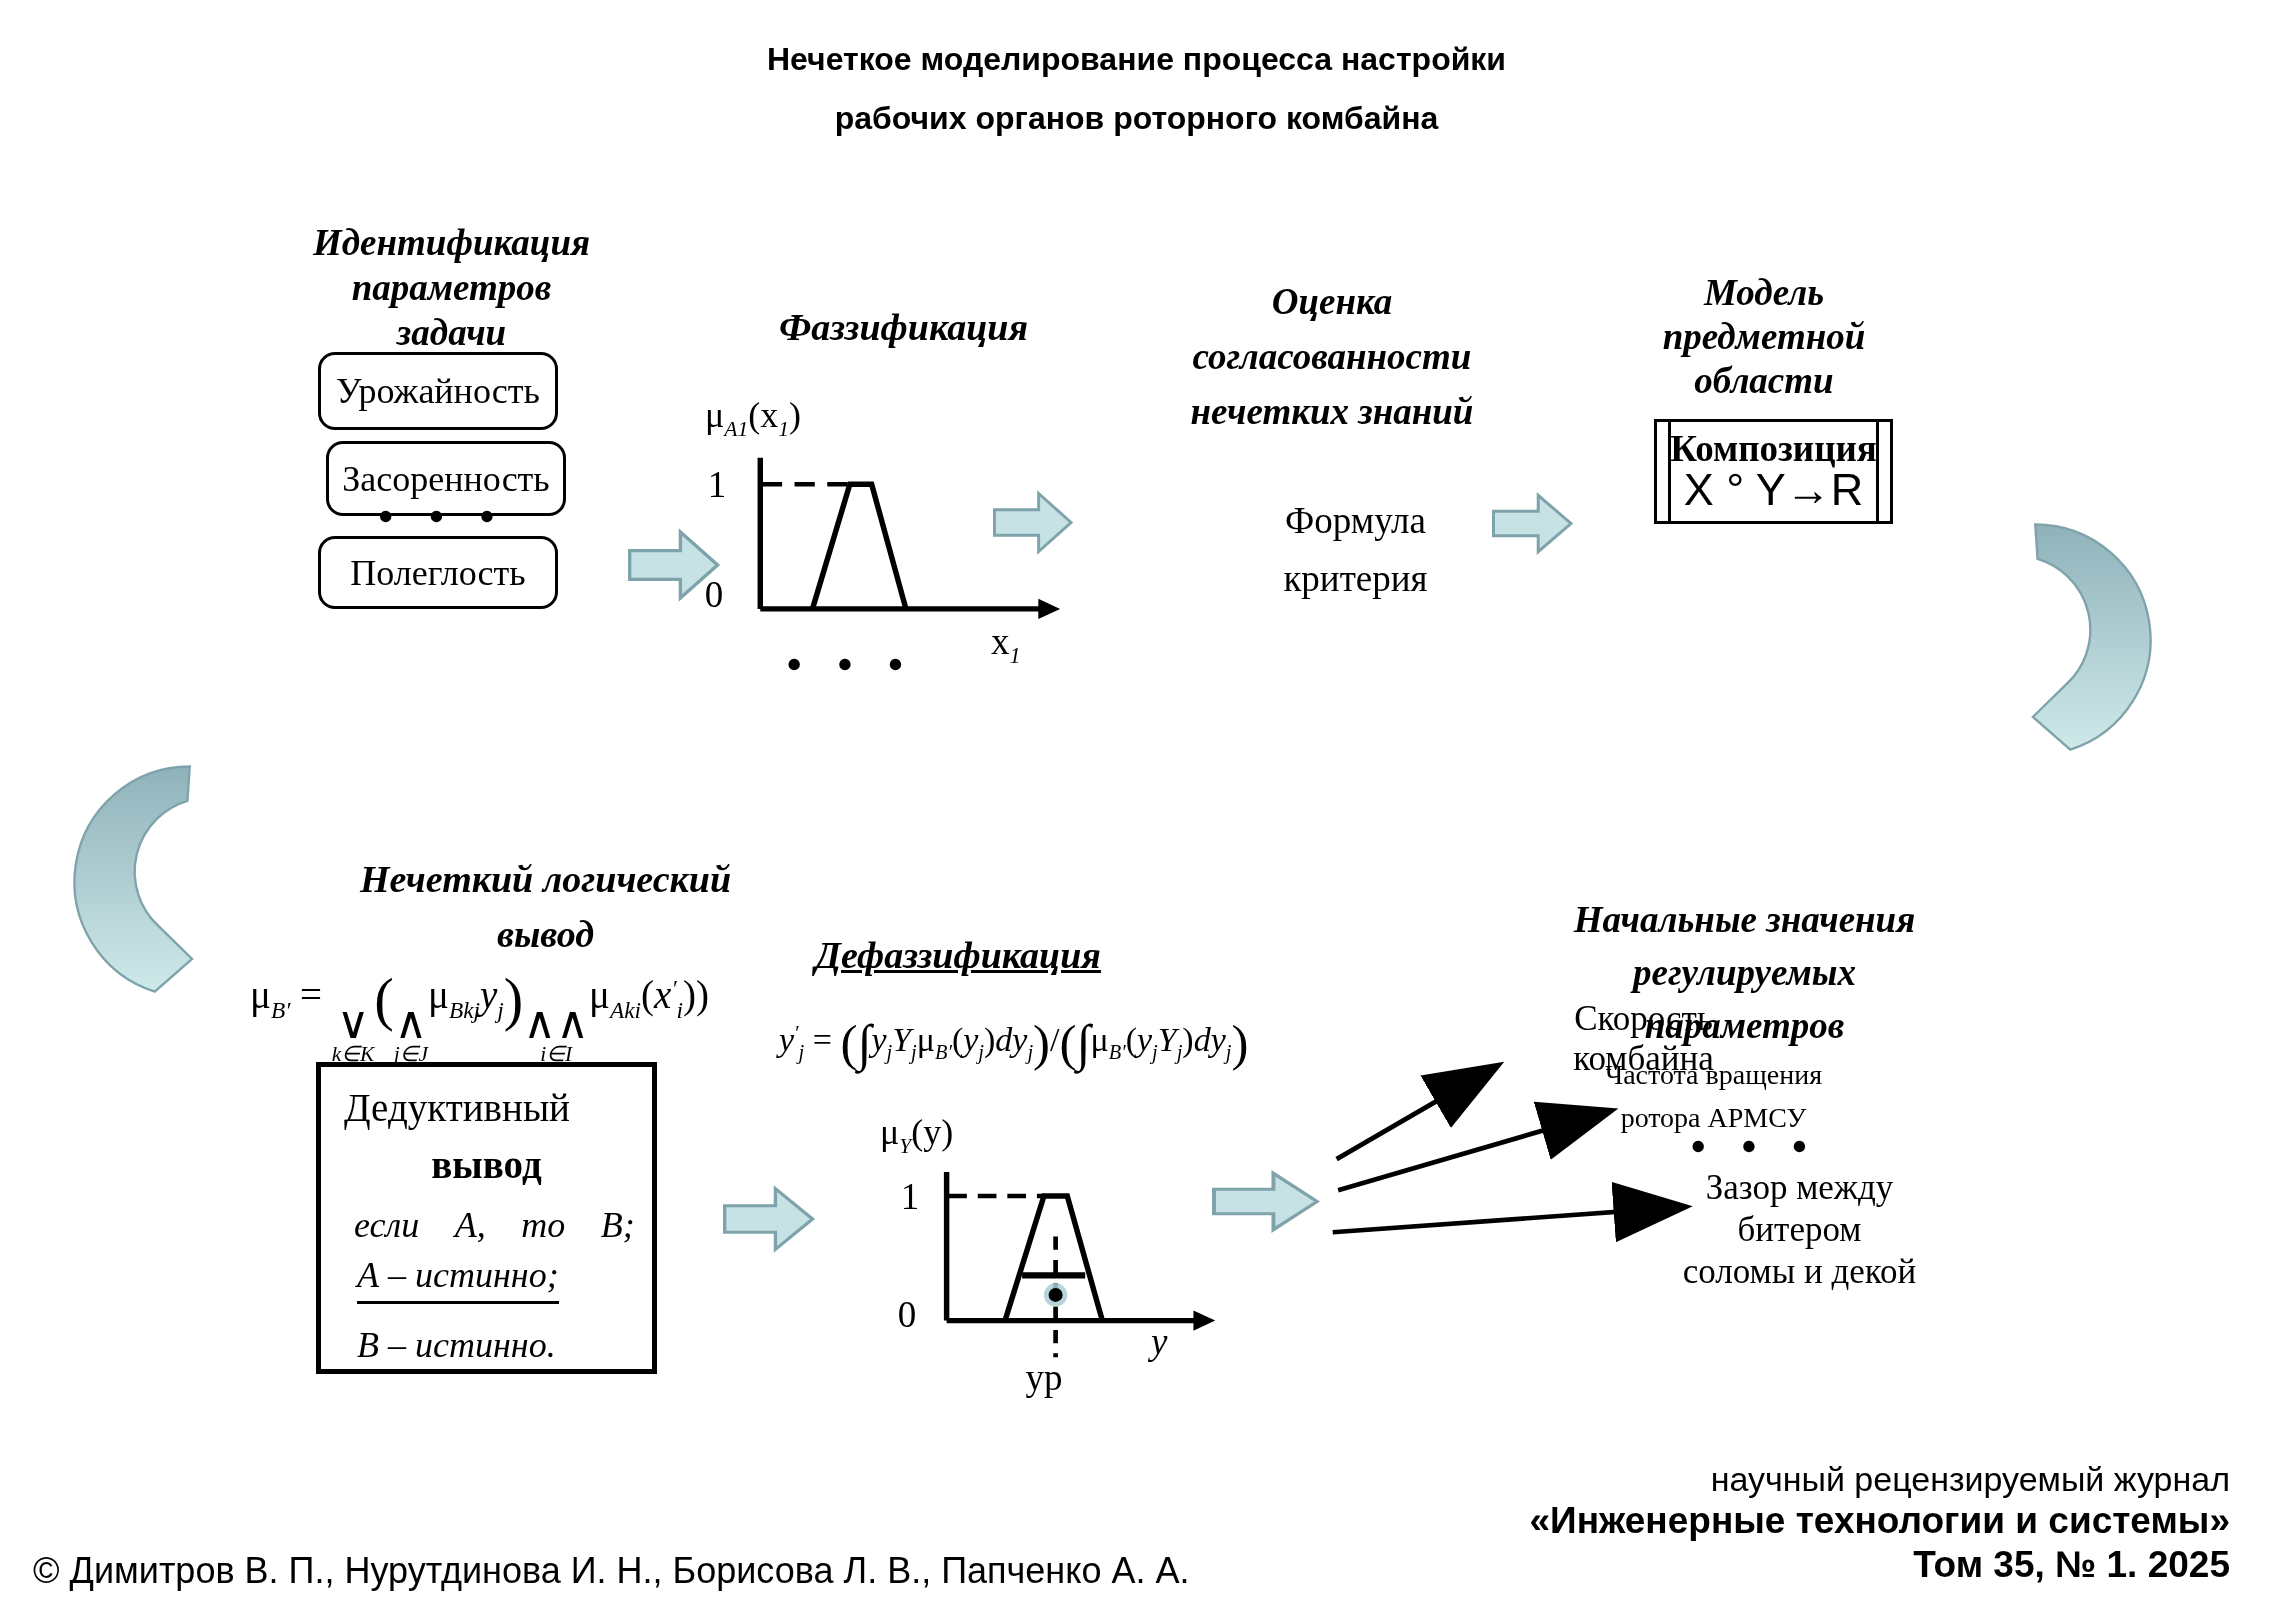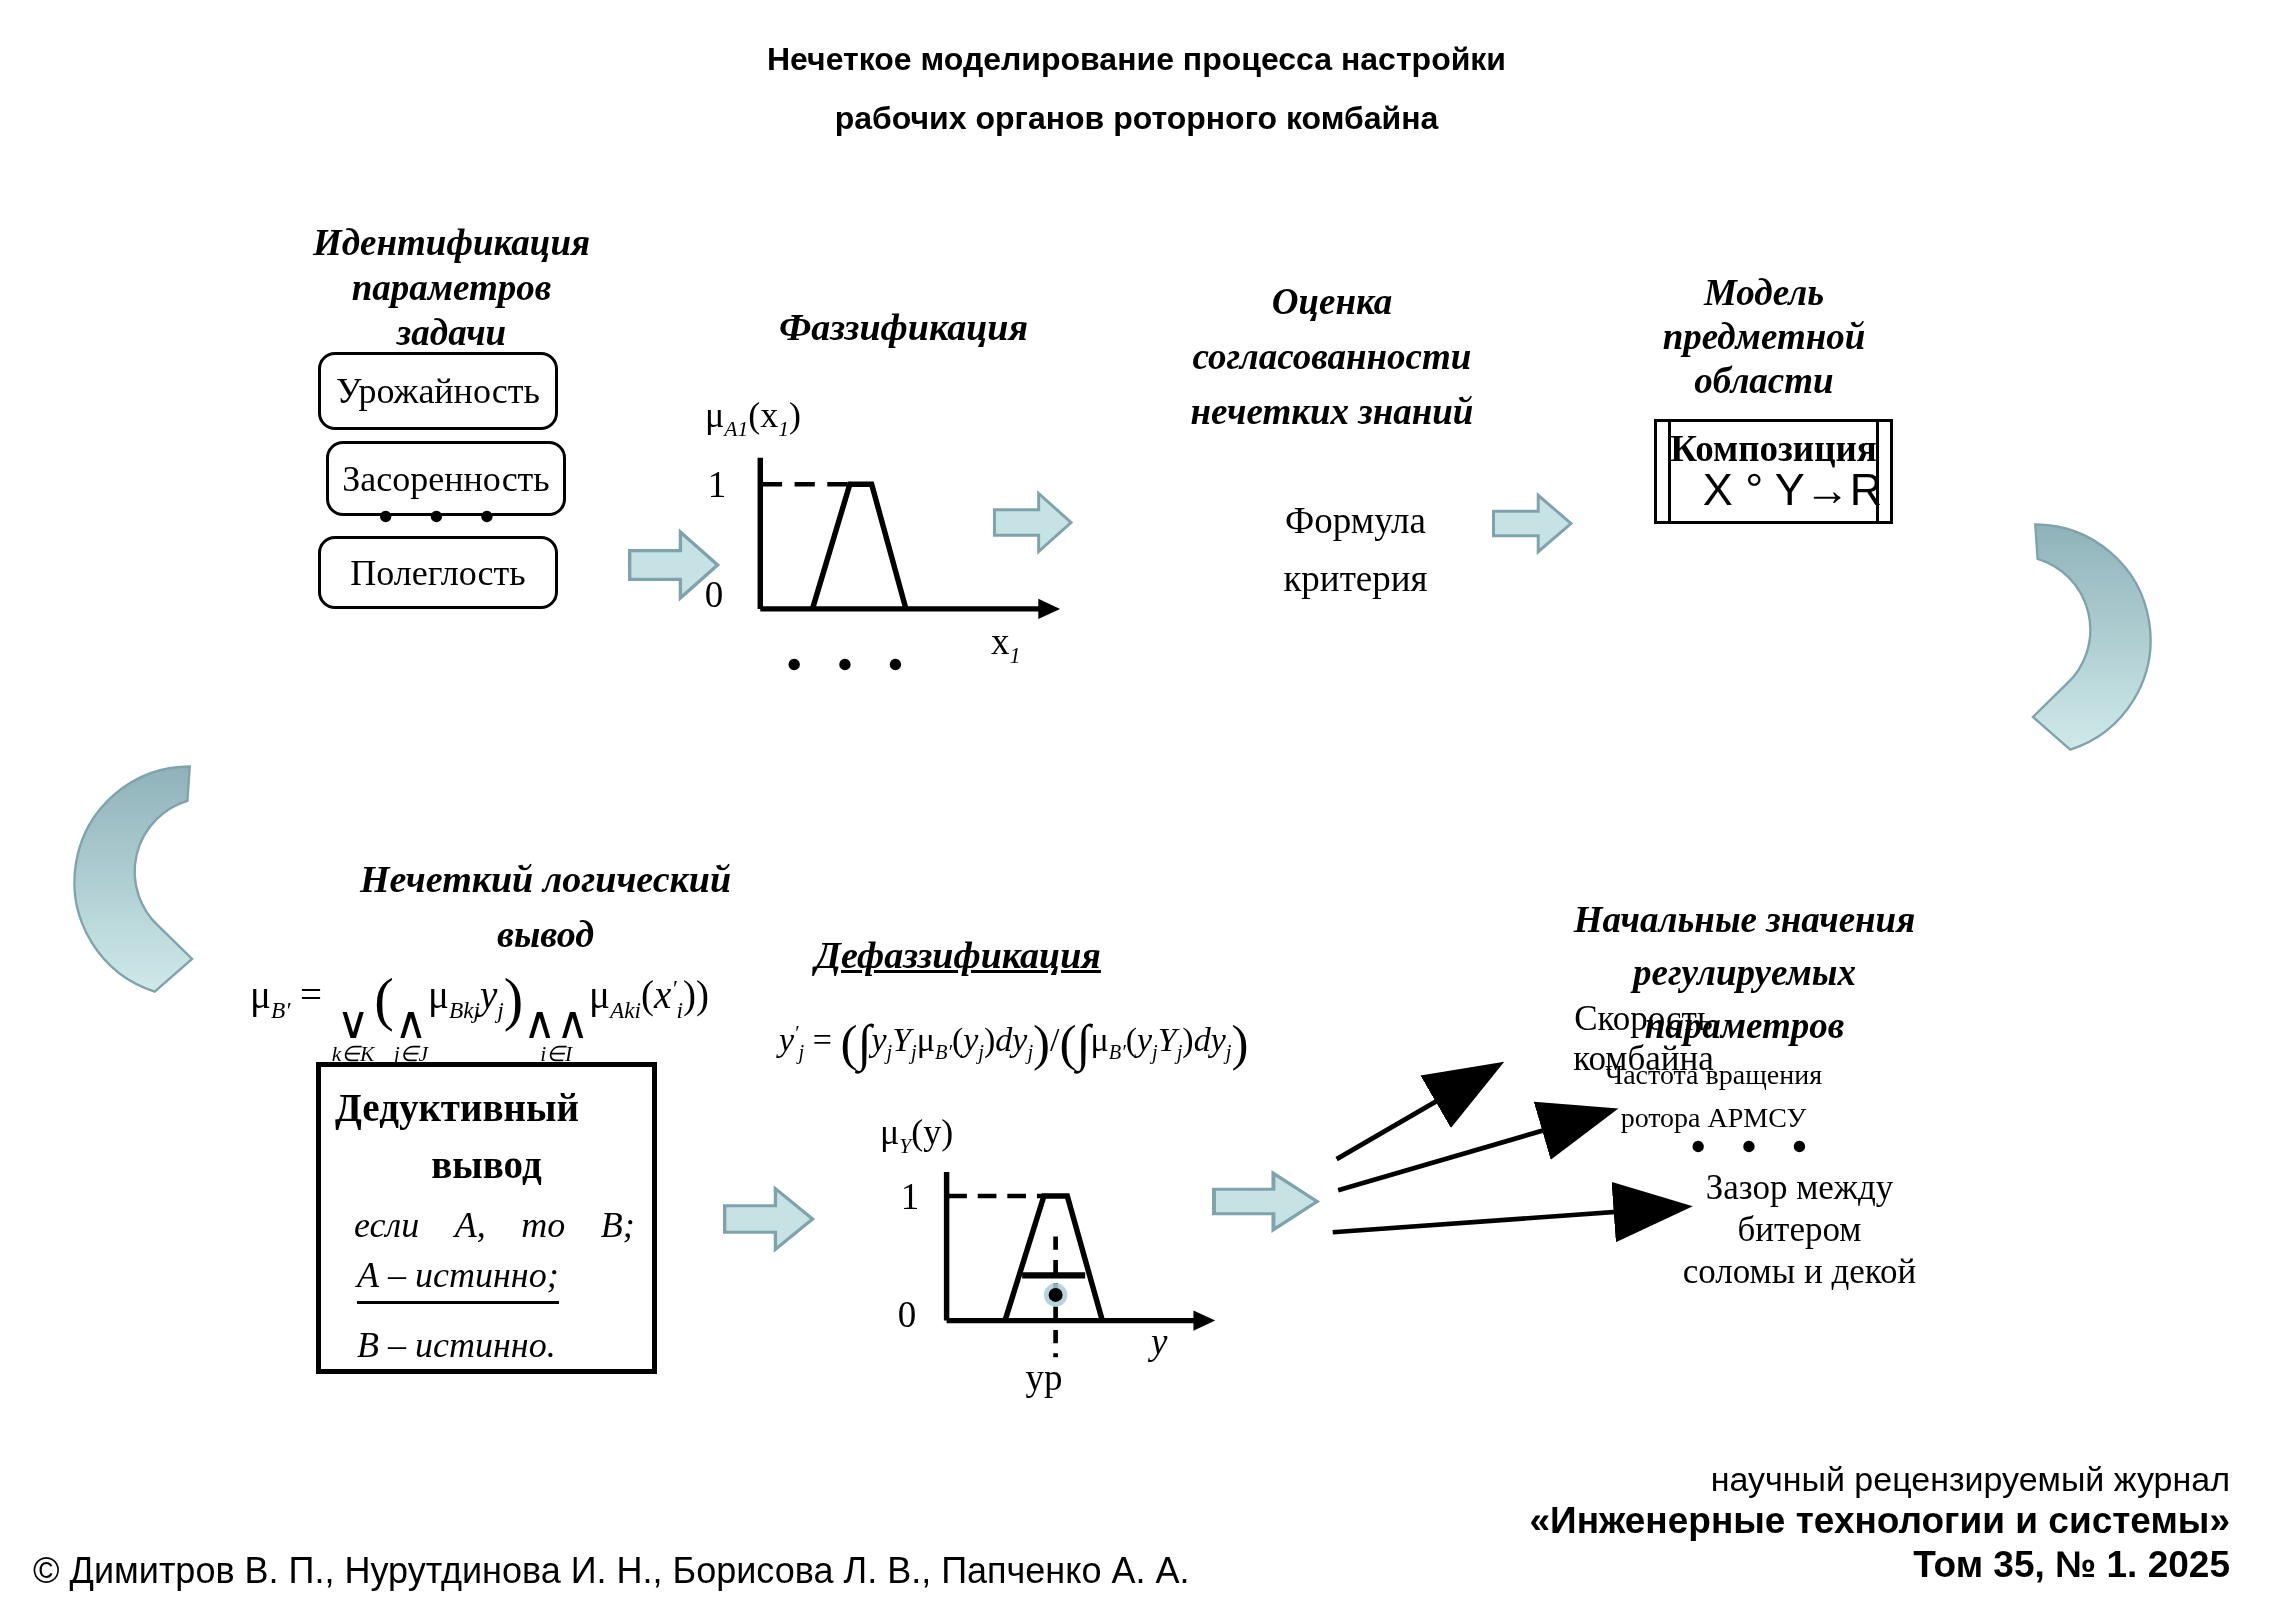--- a/index.html
+++ b/index.html
@@ -105,21 +105,21 @@
     <div>предметной</div>
     <div>области</div>
   </div>
 
   <div class="abs" style="left:1654px;top:419px;width:239px;height:105px;border:3.1px solid #000;background:#fff;box-sizing:border-box;"></div>
   <div class="abs" style="left:1668px;top:422px;width:3.1px;height:99px;background:#000;"></div>
   <div class="abs" style="left:1876px;top:422px;width:3.1px;height:99px;background:#000;"></div>
   <div class="abs ctr" style="left:1654px;top:427px;width:239px;font-size:37px;font-weight:bold;">
     <span>Композиция</span>
   </div>
-  <div class="abs ctr sans" style="left:1654px;top:464px;width:239px;font-size:45px;padding-left:19px;">
+  <div class="abs ctr sans" style="left:1654px;top:464px;width:239px;font-size:45px;">
     <span>X ° Y→R</span>
   </div>
 
   <svg class="abs" style="left:2022px;top:518px;width:148px;height:242px;" viewBox="0 0 190 310">
     <defs>
       <linearGradient id="gradR" x1="0" y1="0" x2="0" y2="1">
         <stop offset="0" stop-color="#8fb2ba"></stop>
           <stop offset="1" stop-color="#cfe9e9"></stop>
       </linearGradient>
     </defs>
@@ -148,21 +148,21 @@
         <span class="f-op-under">k∈K</span>
       </span><span class="f-big">(</span><span class="f-op">
         <span class="f-op-sym">∧</span>
         <span class="f-op-under">j∈J</span>
       </span><span class="f-t">μ</span><span class="f-sub">Bkj</span><span class="f-it">y</span><span class="f-sub">j</span><span class="f-big">)</span><span class="f-op">
         <span class="f-op-sym">∧∧</span>
         <span class="f-op-under">i∈I</span>
       </span><span class="f-t">μ</span><span class="f-sub">Aki</span><span class="f-t">(</span><span class="f-it">x</span><span class="f-sup">′</span><span class="f-sub">i</span><span class="f-t">))</span></div>
 
   <div class="abs" style="left:316px;top:1062px;width:341px;height:312px;border:5.5px solid #000;box-sizing:border-box;background:#fff;"></div>
-  <div class="abs ctr" style="left:316px;top:1085px;width:282px;font-size:39px;font-weight:bold;">
+  <div class="abs ctr" style="left:316px;top:1085px;width:282px;font-size:39px;font-weight:normal;">
     <span>Дедуктивный</span>
   </div>
   <div class="abs ctr" style="left:316px;top:1142px;width:341px;font-size:39px;font-weight:bold;">
     <span>вывод</span>
   </div>
   <div class="abs" style="left:354px;top:1204px;font-size:36px;font-style:italic;word-spacing:26.5px;">
     <span>если А, то В;</span>
   </div>
   <div class="abs" style="left:357px;top:1254px;font-size:36px;font-style:italic;">
     <span class="underl">А – истинно;</span>

